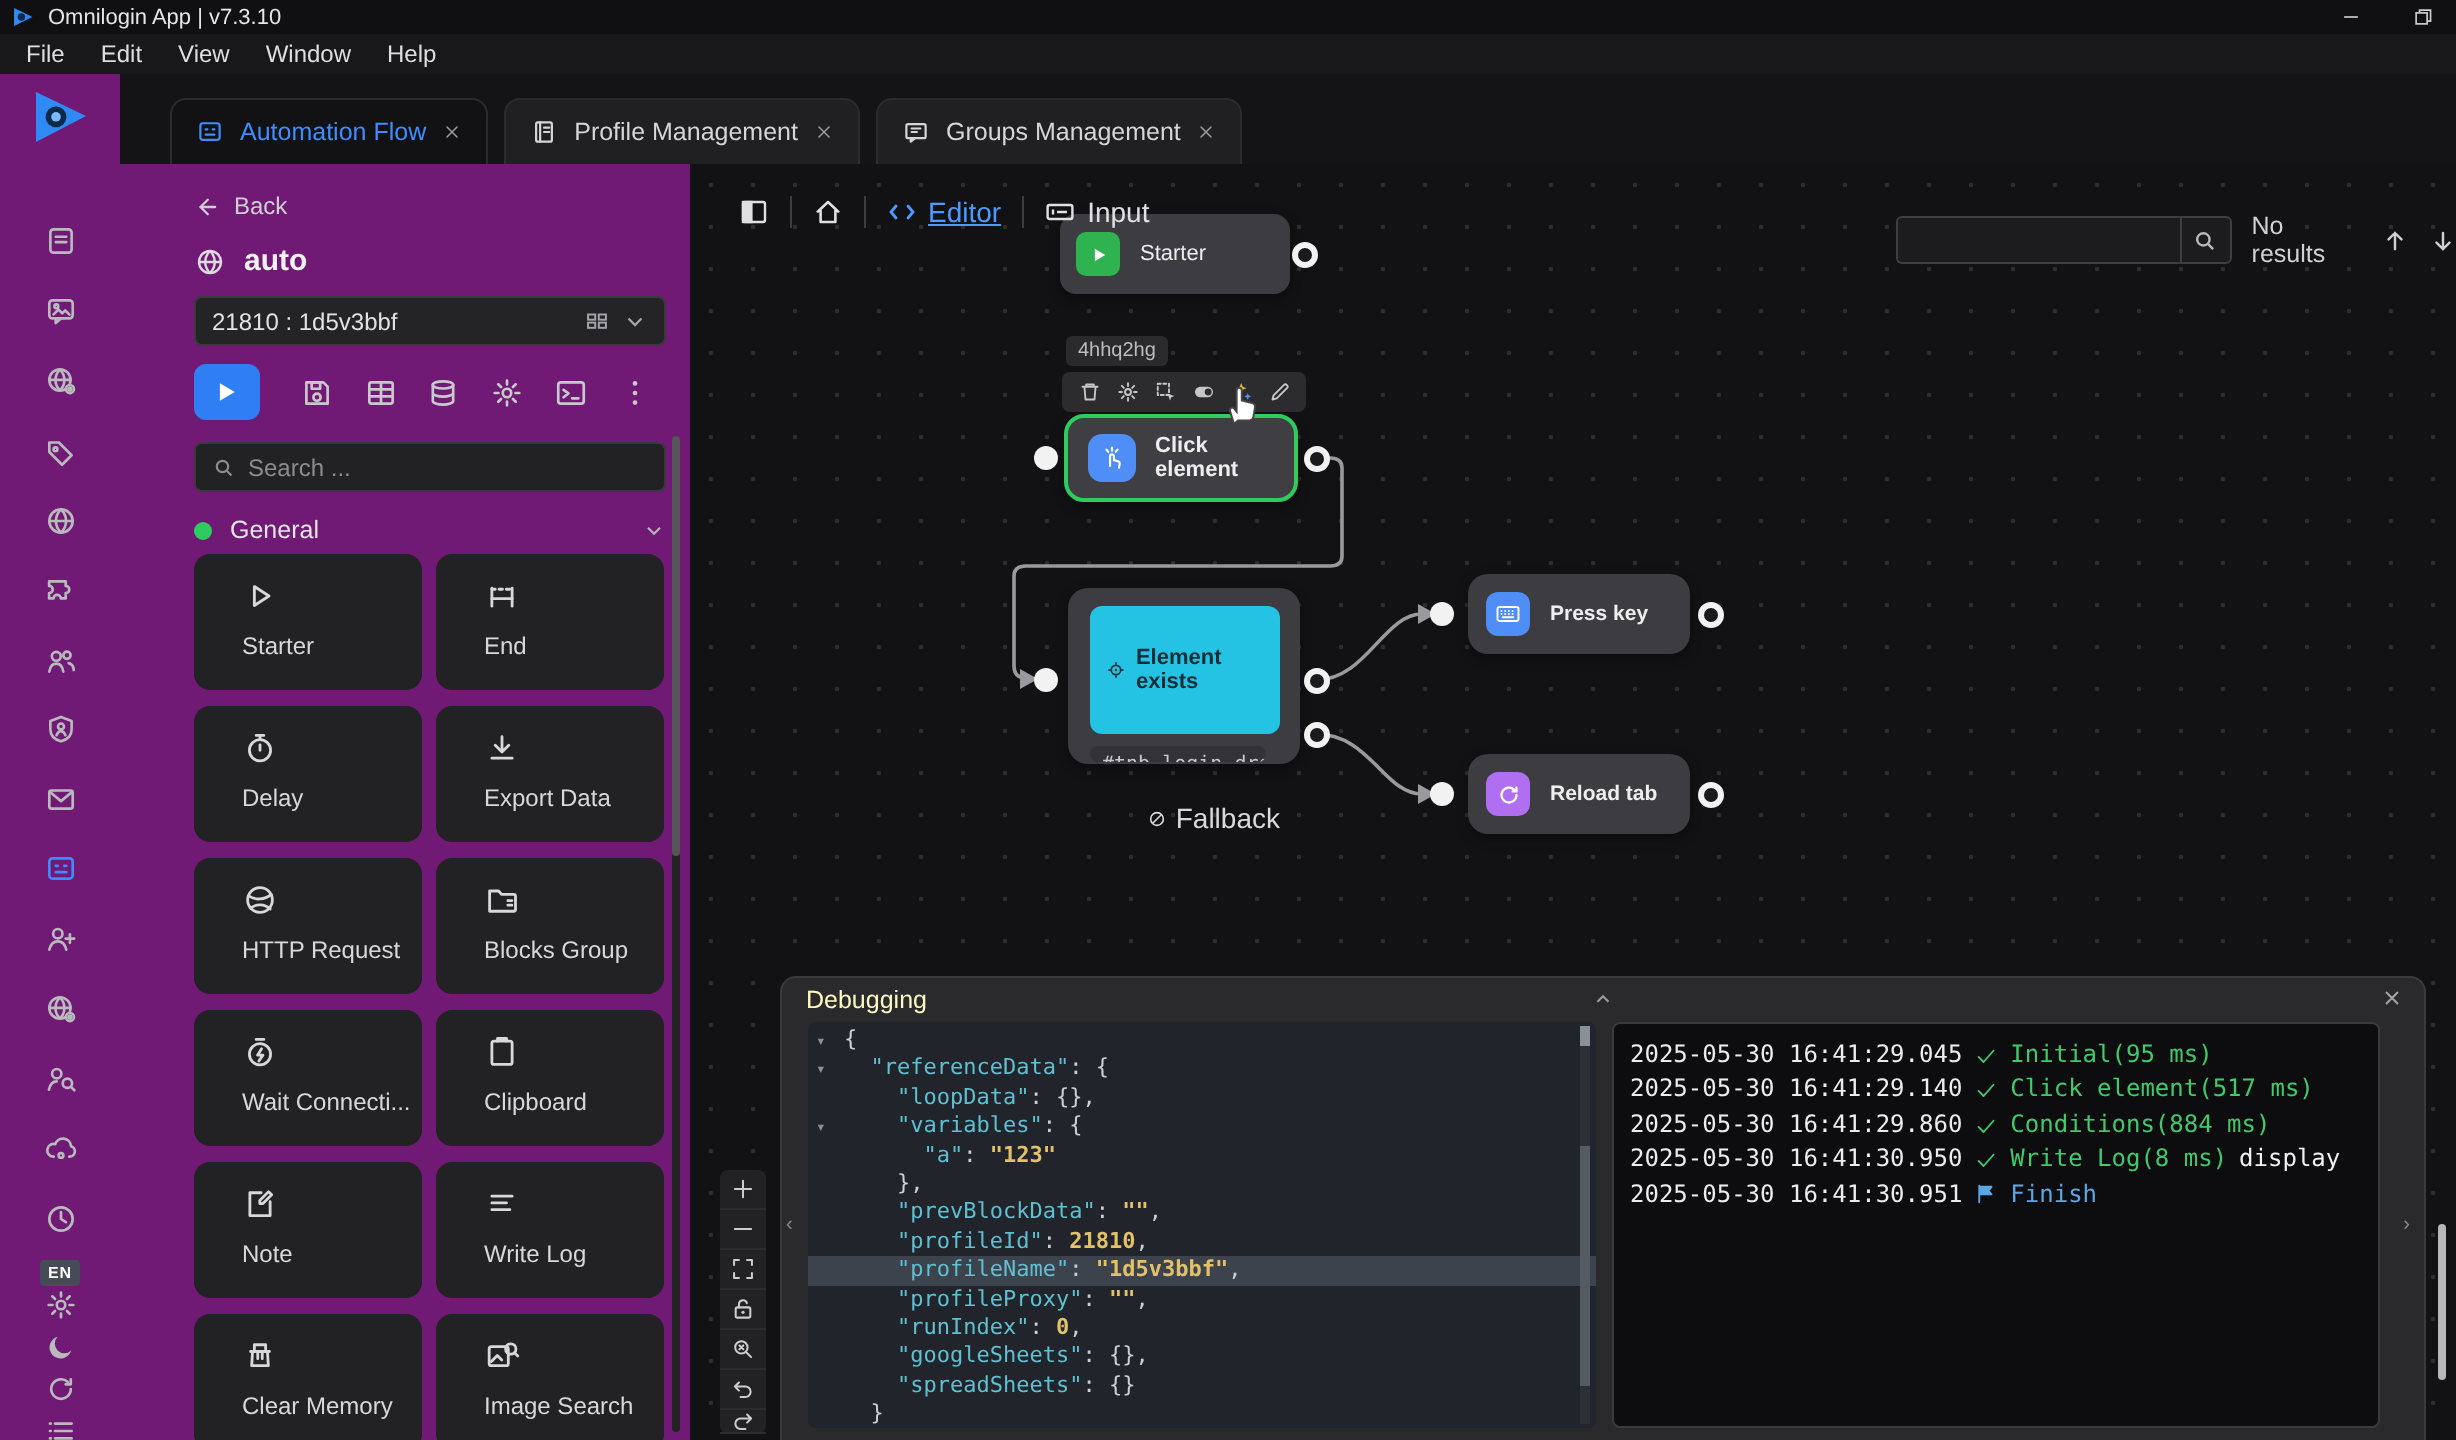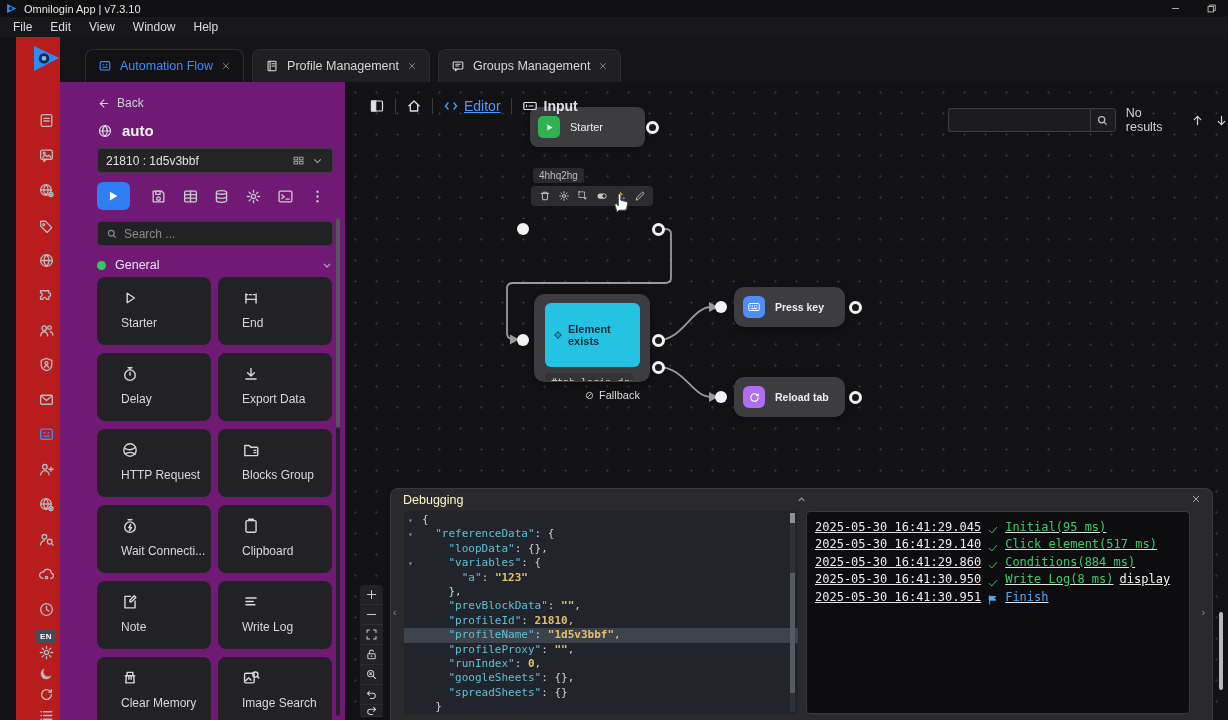--- a/index.html
+++ b/index.html
@@ -18,21 +18,21 @@
     align-items:center; justify-content:center; color:#cfcfcf; }
   #btn-min { right:36px; } #btn-restore { right:0px; }
   #btn-min svg, #btn-restore svg { width:11px; height:11px; }
 
   
   #menubar { position:absolute; left:0; top:17px; width:1228px; height:20px; background:#18181a;
     display:flex; align-items:center; padding-left:4px; }
   #menubar .mitem { font-size:12px; color:#dedee0; padding:2px 9px; cursor:default; }
 
   
-  #rail { position:absolute; left:16px; top:37px; width:60px; height:683px; background:#b91c1c; }
+  #rail { position:absolute; left:0; top:37px; width:60px; height:683px; background:#701a75; }
   #rail .logo-big { position:absolute; left:14px; top:5px; width:32px; height:32px; }
   .rail-item { position:absolute; left:0; width:60px; height:26px; display:flex; align-items:center;
     justify-content:center; color:#b9b9be; }
   .rail-item svg { width:17px; height:17px; }
   .rail-item.active { color:#3d8bfd; }
   .en-badge { background:#454b57; color:#fff; font-size:8px; font-weight:bold; padding:2px 4px;
     border-radius:2px; letter-spacing:.5px; }
 
   
   #tabstrip { position:absolute; left:60px; top:37px; width:1168px; height:45px; background:#141416;
@@ -95,21 +95,21 @@
   .port { position:absolute; border-radius:50%; z-index:3; }
   .port.out { width:13px; height:13px; background:#1a1a1c; border:3px solid #f2f2f2; }
   .port.in { width:12px; height:12px; background:#f2f2f2; }
 
   #topbar { position:absolute; left:24px; top:16px; display:flex; align-items:center; gap:10px;
     z-index:4; color:#e0e0e2; font-size:14px; }
   #topbar .sep { width:1px; height:16px; background:#3c3c40; }
   #topbar svg { width:16px; height:16px; }
   #editor-link { color:#4c9aff; display:flex; align-items:center; gap:5px; }
   #editor-link .elabel { text-decoration:underline; }
-  #input-item { display:flex; align-items:flex-start; gap:6px;font-weight:bold; }
+  #input-item { display:flex; align-items:flex-start; gap:6px; }
 
   #canvas-search { position:absolute; left:603px; top:24px; display:flex; align-items:center; z-index:4; }
   #cs-input { width:147px; height:24px; background:#1c1c1f; border:1px solid #3e3e42;
     border-right:none; border-radius:3px 0 0 3px; }
   #cs-btn { width:27px; height:24px; background:#1c1c1f; border:1px solid #3e3e42; border-radius:0 3px 3px 0;
     display:flex; align-items:center; justify-content:center; color:#b9b9bd; }
   #cs-btn svg { width:13px; height:13px; }
   #cs-results { margin-left:10px; font-size:12.5px; color:#d2d2d5; }
   .cs-arrow { margin-left:11px; color:#cfcfd2; } .cs-arrow svg { width:13px; height:13px; }
 
@@ -135,42 +135,42 @@
   .jline .fold { position:absolute; left:4px; top:1px; color:#8a9098; font-size:8px; }
   .tk-k { color:#5fc0d2; } .tk-v { color:#e2c169; font-weight:bold; } .tk-p { color:#ccd0d6; }
   #json-scroll { position:absolute; left:399px; top:24px; width:5px; height:199px; background:#2c3138; }
   #json-thumb1 { position:absolute; top:0; width:5px; height:10px; background:#8a9098; }
   #json-thumb2 { position:absolute; top:60px; width:5px; height:120px; background:#555b63; }
   #dbg-lhandle { position:absolute; left:2px; top:118px; color:#8a8a8f; font-size:10px; }
   #dbg-rhandle { position:absolute; right:7px; top:118px; color:#8a8a8f; font-size:10px; }
   #log-box { position:absolute; left:415px; top:22px; width:384px; height:203px; background:#0d0d0f;
     border:1px solid #3a3a3e; border-radius:4px; font-family:"DejaVu Sans Mono", monospace;
     font-size:12px; line-height:17.4px; padding:7px 0 0 8px; overflow:hidden; }
-  .logline { display:flex; align-items:flex-end; gap:6px; white-space:nowrap;text-decoration:underline; }
+  .logline { display:flex; align-items:center; gap:6px; white-space:nowrap; }
   .lg-time { color:#ececee; } .lg-ok { color:#3fca6c; } .lg-lbl-ok { color:#3fca6c; }
   .lg-extra { color:#f2f2f2; } .lg-flag { color:#5aa7e8; } .lg-lbl-finish { color:#5aa7e8; }
   .logline svg { width:12px; height:12px; }
 
   #cv-scrollbar { position:absolute; left:874px; top:530px; width:4px; height:78px; background:#b7b7ba;
     border-radius:2px; z-index:6; }
 
   #cctrl { position:absolute; left:15px; top:503px; width:23px; z-index:6; background:#222225;
     border-radius:4px; }
   .cbtn { width:23px; height:20px; display:flex; align-items:center; justify-content:center;
     color:#cdcdd1; border-bottom:1px solid #2d2d30; }
   .cbtn svg { width:13px; height:13px; }
 
   #ee-badge { background:#25c3e3; color:#0c2e38; font-weight:bold; font-size:11px; border-radius:6px;
     display:inline-flex; align-items:center; gap:5px; padding:20px 8px; }
   #ee-badge svg { width:12px; height:12px; }
   #ee-selector { background:#323237; border-radius:4px; font-family:"DejaVu Sans Mono", monospace;
     font-size:10px; color:#c9c9cd; padding:4px 6px; margin-top:6px; width:88px; overflow:hidden;
     white-space:nowrap; }
-  #ee-fallback { display:flex; align-items:center; gap:4px; font-size:11px; color:#d9d9db;
-    justify-content:flex-end; margin-top:8px; }
+  #ee-fallback { display:flex; align-items:center; gap:4px; font-size:14px; color:#d9d9db;
+    justify-content:flex-end; margin-top:20px; }
   #ee-fallback svg { width:11px; height:11px; }
 </style>
 </head>
 <body>
 
 <div id="titlebar">
   <span class="logo">
     <svg viewBox="0 0 16 16">
         <path d="M2.5 2.5 L13.8 8 L2.5 13.5 Z" fill="#2f8af5"></path>
         <circle cx="7" cy="8" r="2.3" fill="#0d2a4a"></circle>
@@ -701,20 +701,29 @@
       <span class="ic">
         <svg viewBox="0 0 16 16" fill="none" stroke="currentColor" stroke-width="1.25" stroke-linecap="round" stroke-linejoin="round">
           <path d="M3 13l.7-2.8 7-7a1.2 1.2 0 0 1 1.7 0l.4.4a1.2 1.2 0 0 1 0 1.7l-7 7z"></path>
         </svg>
       </span>
     </div>
   <svg id="cursor" viewBox="0 0 22 26">
     <path d="M6 24 4 17.5c-.5-1.4 1.2-2.3 2.1-1.2l1.2 1.5V7.2a1.3 1.3 0 0 1 2.6 0v5l5.2 1.3c1 .3 1.6 1.2 1.4 2.2l-.8 4.8c-.2 1-1 1.7-2 1.7H8z" fill="#fff" stroke="#444" stroke-width="1"></path>
   </svg>
 
+  <div class="cnode" style="left:187px; top:125px; width:117px; height:44px; padding-left:10px; gap:10px; border:2px solid #2ecc5e; background:#3f3f43;">
+    <span class="nicon" style="width:24px; height:24px; background:#4f8ef7;">
+      <svg viewBox="0 0 16 16" width="14" height="14" fill="none" stroke="#fff" stroke-width="1.2" stroke-linecap="round">
+          <path d="M8 2v1.8M4.8 3.2l1.1 1.3M11.2 3.2l-1.1 1.3"></path>
+          <path d="M6.9 12.6V7a1.1 1.1 0 0 1 2.2 0v2.2l2.3.6c.7.2 1.1.8 1 1.5l-.4 2.3"></path>
+        </svg>
+      </span>
+    <span class="nlabel" style="font-size:11px;">Click element</span>
+  </div>
   <div class="port in" style="left:172px; top:141px;"></div>
   <div class="port out" style="left:307px; top:141px;"></div>
 
   <div class="cnode" style="left:189px; top:212px; width:116px; height:88px; flex-direction:column; align-items:flex-start; padding:9px 10px 0 11px;">
     <span id="ee-badge">
       <svg viewBox="0 0 16 16" fill="none" stroke="#0c2e38" stroke-width="1.4">
           <circle cx="8" cy="8" r="3.8"></circle>
           <circle cx="8" cy="8" r="1" fill="#0c2e38" stroke="none"></circle>
           <path d="M8 1.8v2M8 12.2v2M1.8 8h2M12.2 8h2"></path>
         </svg>

